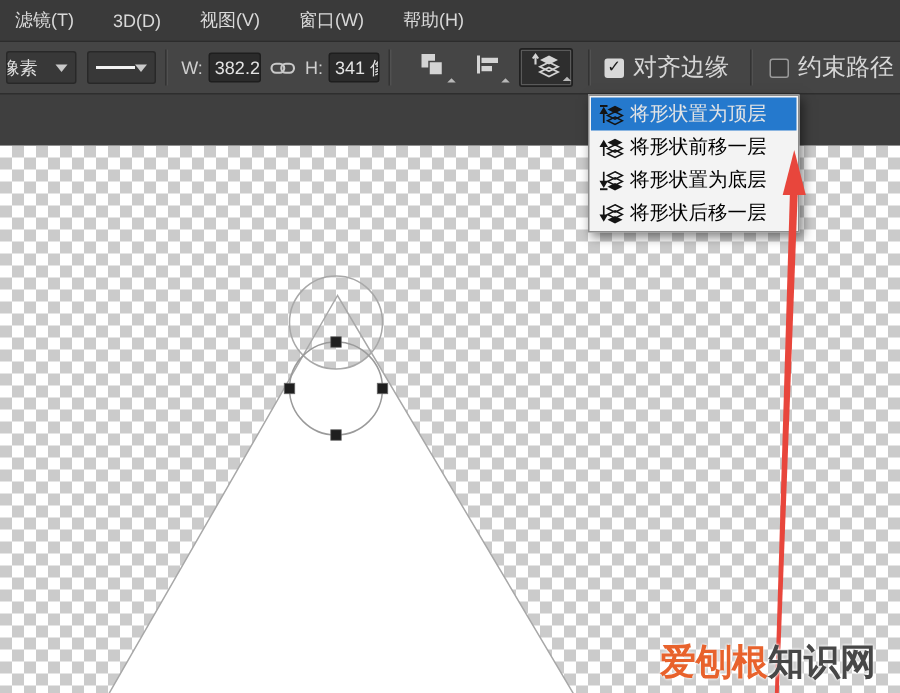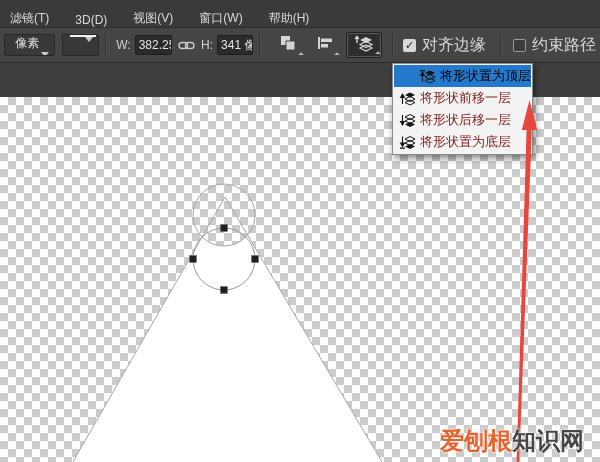--- a/index.html
+++ b/index.html
@@ -1,25 +1,25 @@
 <!DOCTYPE html>
 <html><head>
 <meta charset="utf-8">
 <style>
   * { margin:0; padding:0; box-sizing:border-box; }
   html,body { width:600px; height:462px; overflow:hidden; }
   body { font-family:"Liberation Sans","DejaVu Sans",sans-serif; position:relative; background:#3a3a3a; }
 
   
-  .menubar { height:27px; background:#3a3a3a; display:flex; align-items:flex-end; padding-left:10px; }
+  .menubar { height:27px; background:#3a3a3a; display:flex; align-items:center; padding-left:10px; }
   .menubar .menu-item { color:#d9d9d9; font-size:12px; padding:0 14px 0 0; margin-right:12px; cursor:default; white-space:nowrap; }
 
   
   .optionsbar { height:35px; background:#454545; border-top:1px solid #2c2c2c; display:flex; align-items:center; padding:0 4px; overflow:hidden; }
-  .combo { background:#383838; border:1px solid #282828; border-radius:2px; height:22px; display:flex; align-items:center; color:#dedede; font-size:12px; position:relative;flex-direction:column; }
+  .combo { background:#383838; border:1px solid #282828; border-radius:2px; height:22px; display:flex; align-items:center; color:#dedede; font-size:12px; position:relative; }
   .combo .caret { width:0; height:0; border-left:4px solid transparent; border-right:4px solid transparent; border-top:5px solid #c9c9c9; margin-left:auto; margin-right:5px; }
   .units-combo { width:64px; padding-left:2px; overflow:hidden; }
   .units-combo .val { text-indent:-6px; white-space:nowrap; }
   .stroke-combo { width:48px; margin-left:7px; }
   .stroke-line { width:26px; height:2px; background:#f2f2f2; margin-left:5px; }
   .vsep { width:1px; height:24px; background:#333; box-shadow:1px 0 0 #515151; margin:0 6px; flex:none; }
   .field-label { color:#cfcfcf; font-size:12px; margin:0 4px 0 4px; white-space:nowrap; }
   .field { background:#2b2b2b; border:1px solid #1e1e1e; border-radius:2px; height:20px; color:#e3e3e3; font-size:12px; line-height:18px; padding:0 3px; overflow:hidden; white-space:nowrap; }
   .w-field { width:46px; }
   .h-field { width:44px; }
@@ -37,22 +37,22 @@
   .band { height:35px; background:#3f3f3f; border-top:1px solid #2e2e2e; }
 
   
   .canvas { position:relative; height:365px;
     background-image:conic-gradient(#cbcbcb 25%, #ffffff 0 50%, #cbcbcb 0 75%, #ffffff 0);
     background-size:16px 16px; }
   .canvas svg { position:absolute; left:0; top:0; }
 
   
   .arrange-menu { position:absolute; left:392px; top:63px; width:141px; background:#f3f3f3; border:1px solid #8c8c8c; box-shadow:2px 3px 7px rgba(0,0,0,.5); z-index:40; padding:1px; }
-  .arrange-item { height:22px; display:flex; align-items:center; gap:4px; padding-left:5px; font-size:13px; color:#7f1d1d; cursor:default; white-space:nowrap; }
-  .arrange-item.selected { background:#2579cd; color:#000000;justify-content:flex-end; }
+  .arrange-item { height:22px; display:flex; align-items:center; gap:4px; padding-left:5px; font-size:13px; color:#000000; cursor:default; white-space:nowrap; }
+  .arrange-item.selected { background:#2579cd; color:#e5e5e5; }
   .arrange-item svg { flex:none; }
 
   
   .arrow-overlay { position:absolute; left:0; top:0; z-index:55; pointer-events:none; }
   .watermark { position:absolute; left:440px; top:425px; z-index:60; font-size:24px; font-weight:bold; letter-spacing:0; white-space:nowrap; text-shadow:0 0 2px #ffffff,0 0 2px #ffffff; }
 </style>
 </head>
 <body>
 
 <div class="menubar">
@@ -182,36 +182,36 @@
     <svg width="17" height="15" viewBox="0 0 17 15">
       <path d="M3.5 13 L3.5 5 M1.6 6.5 L3.5 3.2 L5.4 6.5 z" stroke="#141414" stroke-width="1.1" fill="#141414"></path>
       <path d="M11 1.5 l5 2.5 -5 2.5 -5 -2.5 z" fill="#141414"></path>
       <path d="M11 5.5 l5 2.5 -5 2.5 -5 -2.5 z" fill="none" stroke="#141414" stroke-width="1"></path>
       <path d="M11 9 l5 2.5 -5 2.5 -5 -2.5 z" fill="none" stroke="#141414" stroke-width="1"></path>
     </svg>
     <span>将形状前移一层</span>
   </div>
   <div class="arrange-item">
     <svg width="17" height="15" viewBox="0 0 17 15">
-      <path d="M3.5 2 L3.5 10 M1.6 8.5 L3.5 11.8 L5.4 8.5 z" stroke="#141414" stroke-width="1.1" fill="#141414"></path>
-      <path d="M11 1.5 l5 2.5 -5 2.5 -5 -2.5 z" fill="none" stroke="#141414" stroke-width="1"></path>
-      <path d="M11 5.5 l5 2.5 -5 2.5 -5 -2.5 z" fill="none" stroke="#141414" stroke-width="1"></path>
-      <path d="M11 9 l5 2.5 -5 2.5 -5 -2.5 z" fill="#141414"></path>
-    </svg>
-    <span>将形状后移一层</span>
-  </div>
-  <div class="arrange-item">
-    <svg width="17" height="15" viewBox="0 0 17 15">
       <rect x="1" y="12.5" width="5" height="1.3" fill="#141414"></rect>
       <path d="M3.5 1.5 L3.5 9.5 M1.6 8 L3.5 11.3 L5.4 8 z" stroke="#141414" stroke-width="1.1" fill="#141414"></path>
       <path d="M11 1.5 l5 2.5 -5 2.5 -5 -2.5 z" fill="none" stroke="#141414" stroke-width="1"></path>
       <path d="M11 5.5 l5 2.5 -5 2.5 -5 -2.5 z" fill="none" stroke="#141414" stroke-width="1"></path>
       <path d="M11 9 l5 2.5 -5 2.5 -5 -2.5 z" fill="#141414"></path>
     </svg>
     <span>将形状置为底层</span>
+  </div>
+  <div class="arrange-item">
+    <svg width="17" height="15" viewBox="0 0 17 15">
+      <path d="M3.5 2 L3.5 10 M1.6 8.5 L3.5 11.8 L5.4 8.5 z" stroke="#141414" stroke-width="1.1" fill="#141414"></path>
+      <path d="M11 1.5 l5 2.5 -5 2.5 -5 -2.5 z" fill="none" stroke="#141414" stroke-width="1"></path>
+      <path d="M11 5.5 l5 2.5 -5 2.5 -5 -2.5 z" fill="none" stroke="#141414" stroke-width="1"></path>
+      <path d="M11 9 l5 2.5 -5 2.5 -5 -2.5 z" fill="#141414"></path>
+    </svg>
+    <span>将形状后移一层</span>
   </div>
 </div>
 
 <svg class="arrow-overlay" width="600" height="462" viewBox="0 0 600 462">
   <polygon points="529.5,100 521.8,130 537.2,130" fill="#e8463c"></polygon>
   <polygon points="526.6,129 531.8,129 519.2,462 516.6,462" fill="#e8463c"></polygon>
 </svg>
 
 <div class="watermark">
   <span style="color:#e8622c">爱刨根</span><span style="color:#474747">知识网</span>

